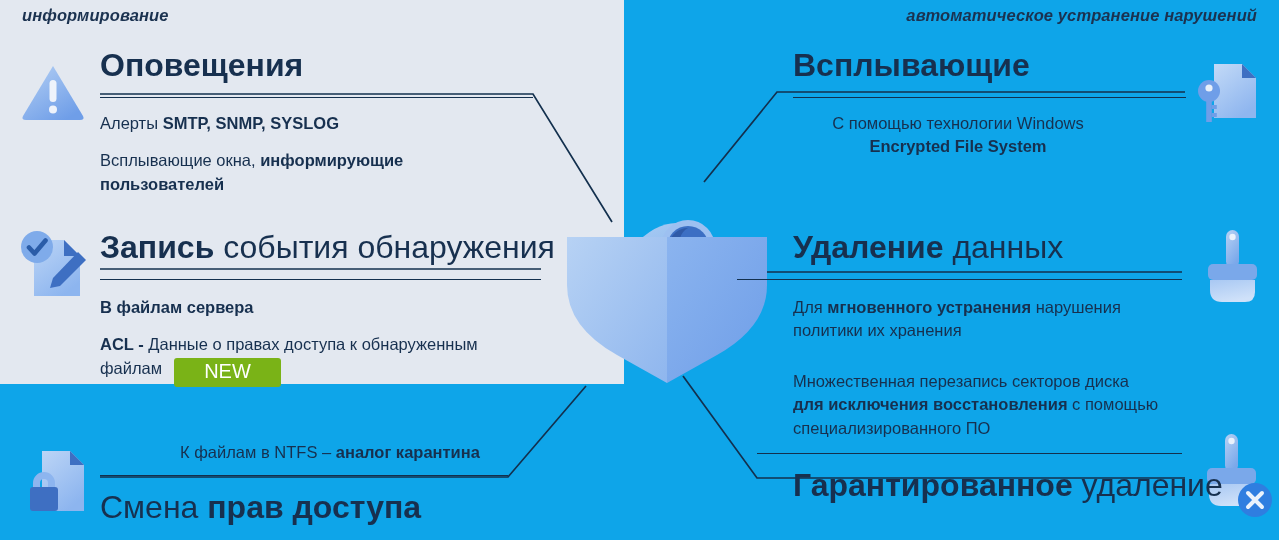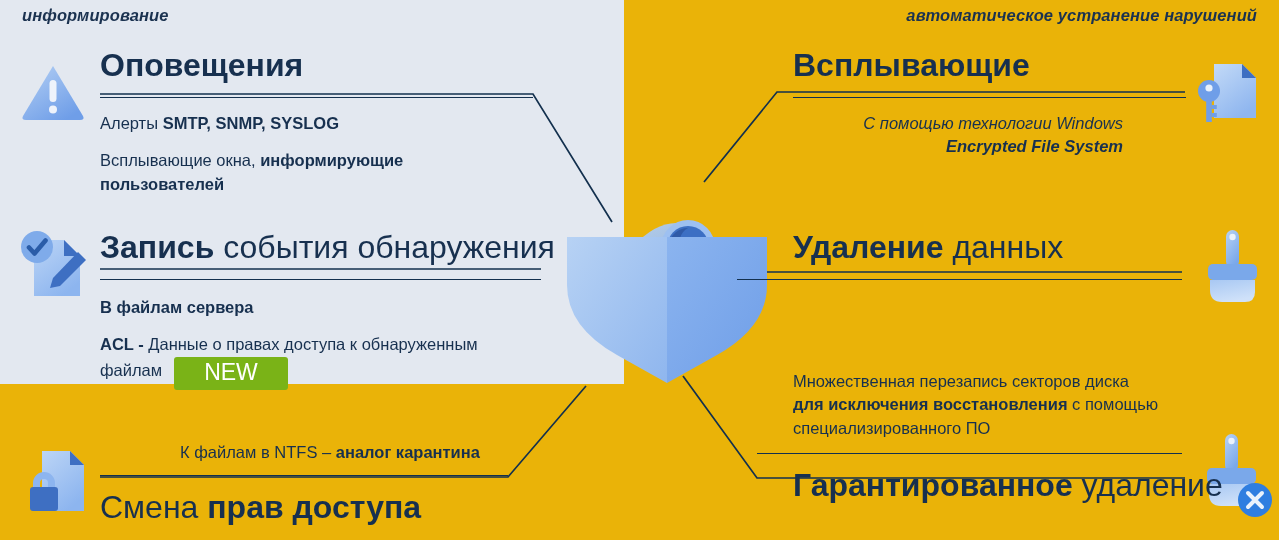--- a/index.html
+++ b/index.html
@@ -5,21 +5,21 @@
   * { box-sizing: border-box; margin: 0; padding: 0; }
   html, body {
     width: 1279px; height: 540px;
     overflow: hidden;
     background: #e8f0fa;
     font-family: "Liberation Sans", sans-serif;
   }
   #stage {
     position: relative;
     width: 1279px; height: 540px;
-    background: #eab308;
+    background: #0ea5e9;
   }
   
   .panel-left {
     position: absolute;
     left: 0; top: 0;
     width: 624px; height: 384px;
     background: #e3e8f0;
   }
   
   .caption {
@@ -60,21 +60,21 @@
 
   .rule {
     height: 0;
     border-top: 1.6px solid #13304e;
   }
 
   .badge-new {
     display: inline-block;
     background: #7ab317;
     color: #ffffff;
-    font-size: 23px;
+    font-size: 20px;
     font-weight: 400;
     padding: 2px 30px 4px 30px;
     border-radius: 3px;
     line-height: 1.18;
     vertical-align: -4px;
     margin-left: 12px;
   }
 
   .icon { position: absolute; }
   .txt-right { text-align: right; }
@@ -219,21 +219,21 @@
     <circle cx="17" cy="35" r="11" fill="#6f9ee8"></circle>
     <circle cx="17" cy="32" r="3.6" fill="#e8f0fa"></circle>
     <rect x="14.2" y="44" width="5.6" height="22" fill="#6f9ee8"></rect>
     <rect x="19.8" y="49" width="5" height="4" fill="#6f9ee8"></rect>
     <rect x="19.8" y="57" width="5" height="4" fill="#6f9ee8"></rect>
   </svg>
 
   <div class="block txt-right" style="left:700px; top:48px; width:486px;">
     <div class="title allbold" style="text-align:left; margin-left:93px;">Всплывающие</div>
     <div class="rule" style="margin-top:13px; margin-left:93px; width:393px;"></div>
-    <div class="body" style="text-align:right; margin-left:93px; margin-top:14px; max-width:330px;font-style:italic;">
+    <div class="body" style="text-align:center; margin-left:93px; margin-top:14px; max-width:330px;">
       <span>С помощью технологии Windows </span><b>Encrypted File System</b>
     </div>
   </div>
 
   <svg class="icon" style="left:1196px; top:226px; width:72px; height:80px;" viewBox="0 0 72 80">
     <defs>
       <linearGradient id="brGrad1" x1="0" y1="0" x2="0.5" y2="1">
         <stop offset="0%" stop-color="#b7d2f5"></stop>
           <stop offset="100%" stop-color="#7aa8ea"></stop>
       </linearGradient>
@@ -246,20 +246,23 @@
     <circle cx="36.5" cy="11" r="3.2" fill="#eaf2fc"></circle>
     <rect x="12" y="38" width="49" height="16" rx="5" fill="#7aa8ea"></rect>
     <path d="M14 54 L59 54 L59 66 Q59 76 49 76 L26 76 Q14 76 14 64 Z" fill="url(#brGrad2)"></path>
   </svg>
 
   <div class="block" style="left:793px; top:230px; width:420px;">
     <div class="title">
       <b>Удаление</b><span> данных</span>
     </div>
     <div class="rule" style="margin-top:13px; margin-left:-56px; width:445px;"></div>
+    <div class="body" style="margin-top:16px; max-width:370px;">
+      <span>Для </span><b>мгновенного устранения</b><span> нарушения политики их хранения</span>
+    </div>
   </div>
 
   <svg class="icon" style="left:1196px; top:428px; width:84px; height:100px;" viewBox="0 0 84 100">
     <defs>
       <linearGradient id="brGrad3" x1="0" y1="0" x2="0.5" y2="1">
         <stop offset="0%" stop-color="#b7d2f5"></stop>
           <stop offset="100%" stop-color="#7aa8ea"></stop>
       </linearGradient>
       <linearGradient id="brGrad4" x1="0" y1="0" x2="0.4" y2="1">
         <stop offset="0%" stop-color="#a8c8f3"></stop>

